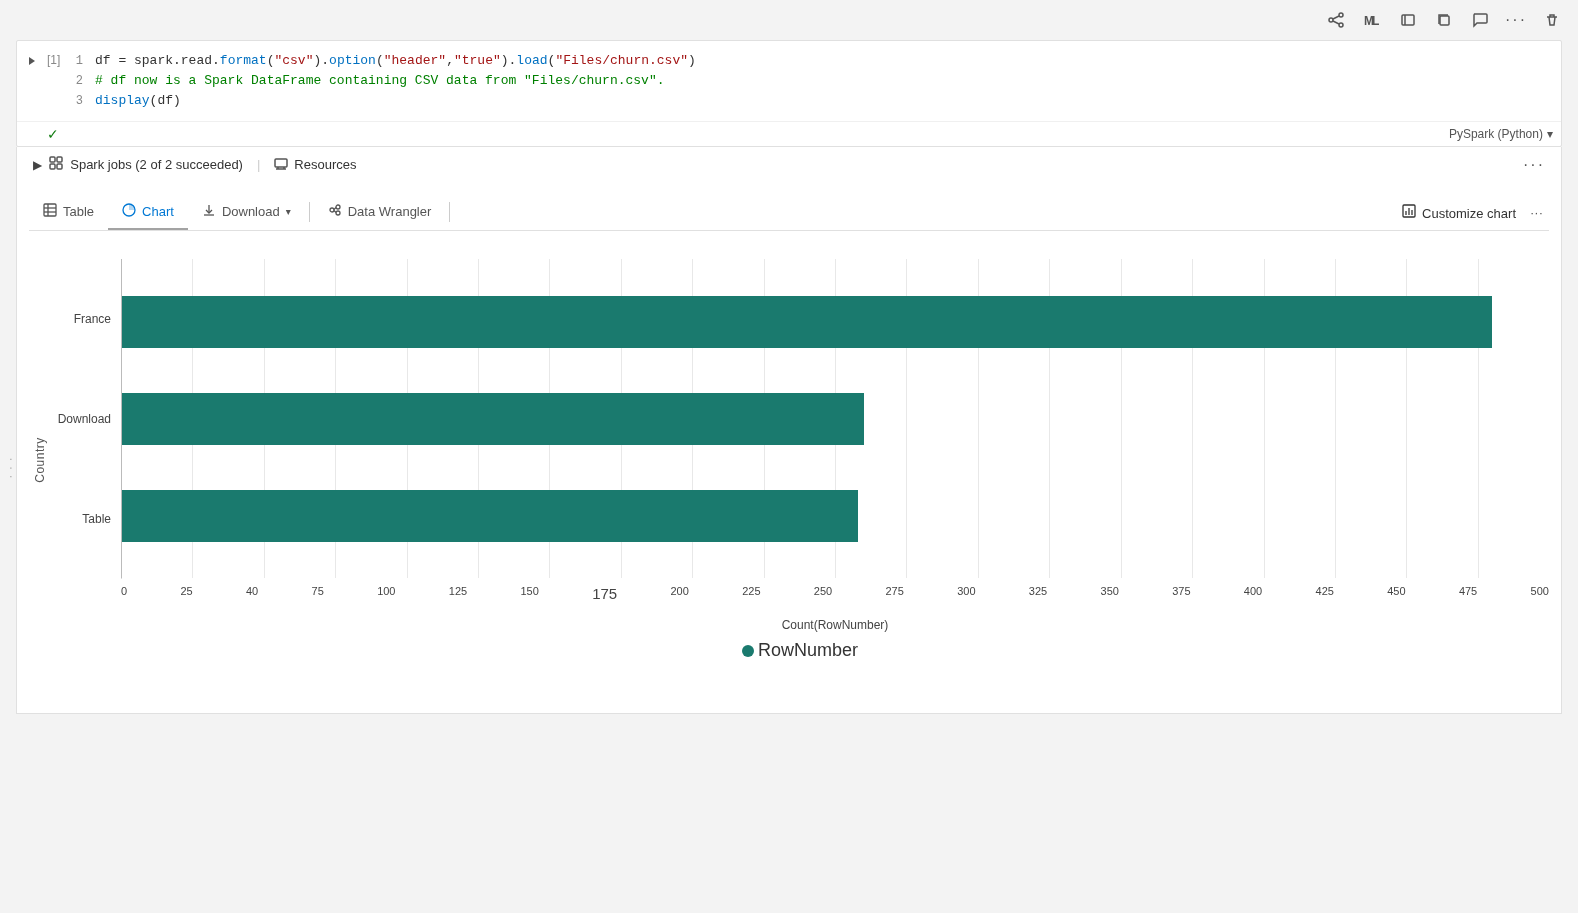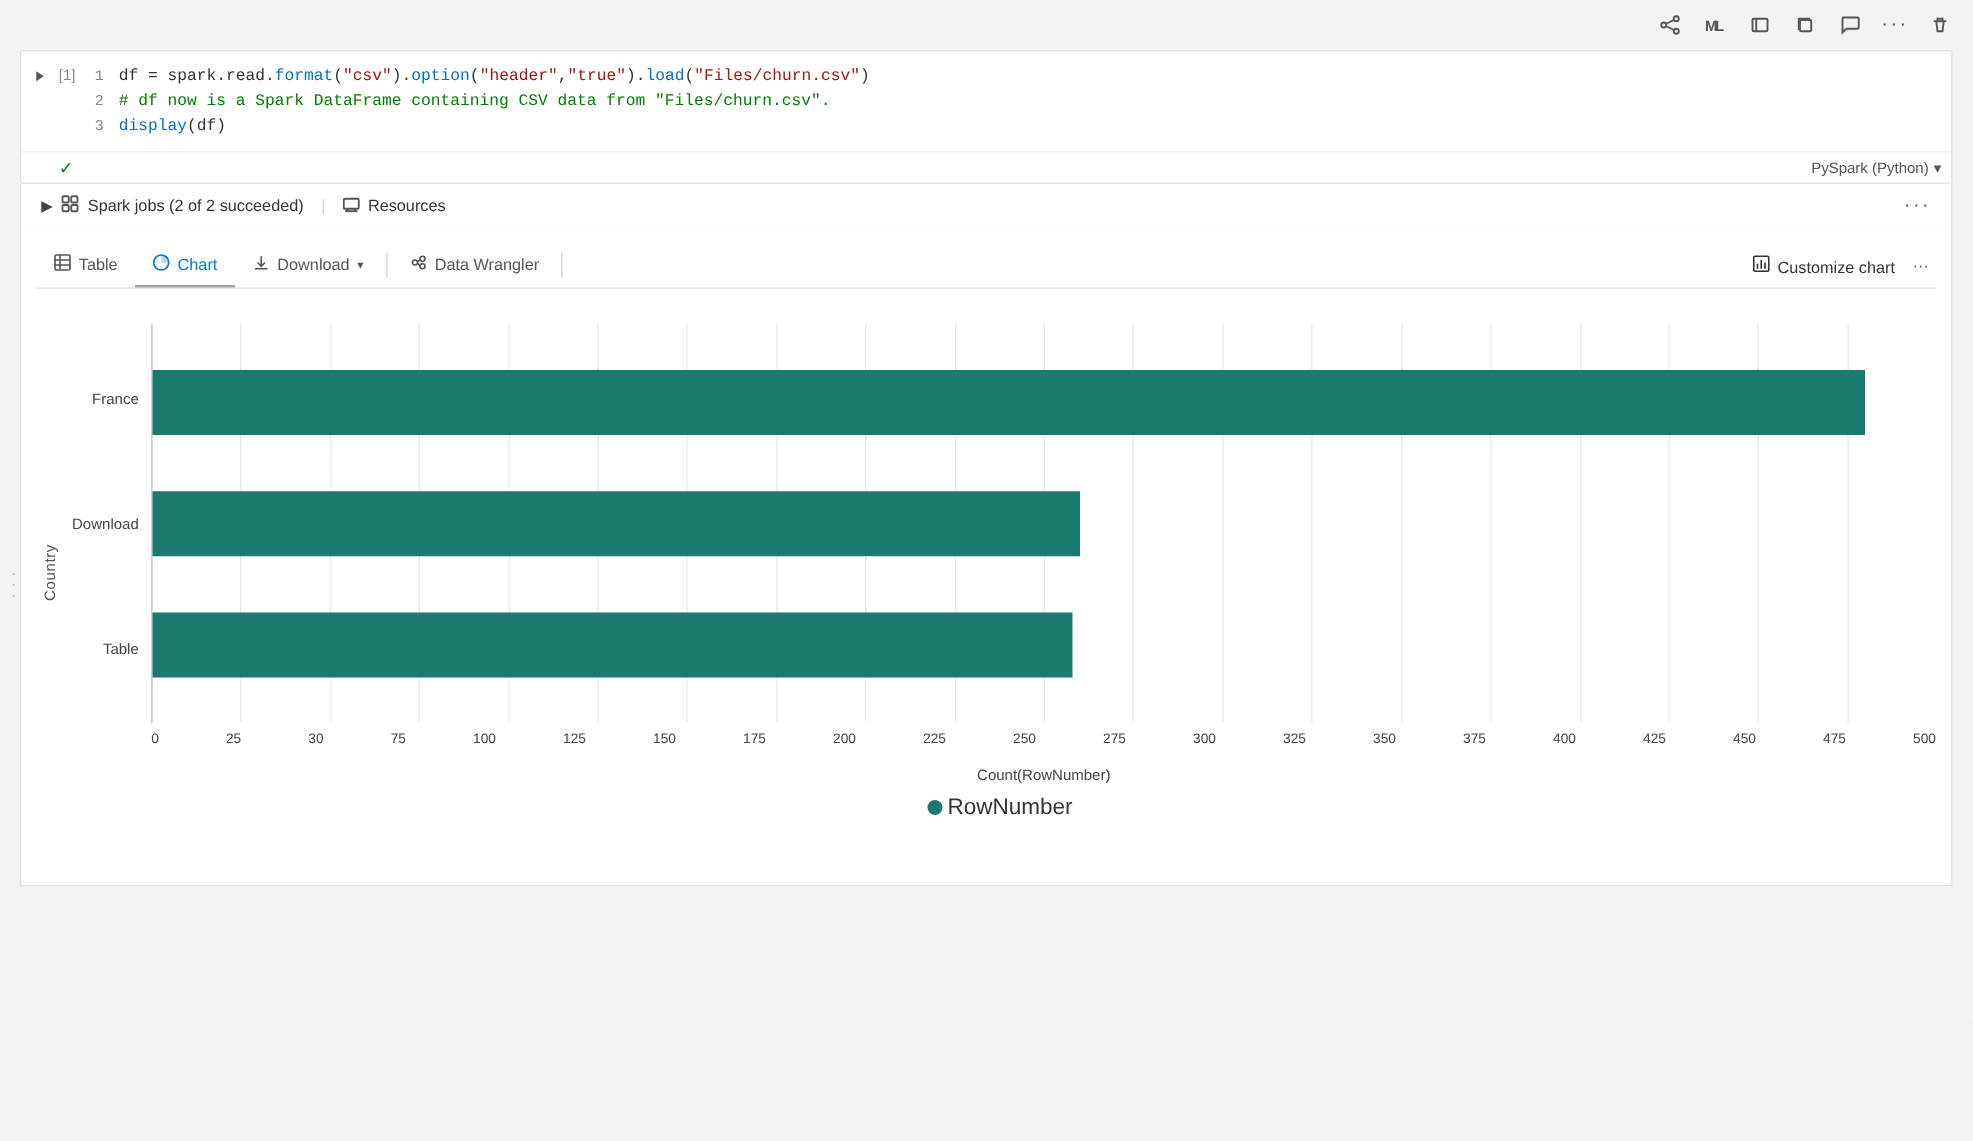--- a/index.html
+++ b/index.html
@@ -531,26 +531,26 @@
               <div class="bar-row" style="display:flex; align-items:center; height:80px;">
                 <div class="bar" style="width:51.6%; height:52px; background:#1a7a6e;"></div>
               </div>
             </div>
           </div>
         </div>
 
         <div style="margin-left:70px; display:flex; justify-content:space-between; padding-top:6px; padding-right:0;">
           <span style="font-size:11px;color:#444;">0</span>
           <span style="font-size:11px;color:#444;">25</span>
-          <span style="font-size:11px;color:#444;">30</span>
+          <span style="font-size:11px;color:#444;">40</span>
           <span style="font-size:11px;color:#444;">75</span>
           <span style="font-size:11px;color:#444;">100</span>
           <span style="font-size:11px;color:#444;">125</span>
           <span style="font-size:11px;color:#444;">150</span>
-          <span style="font-size:11px;color:#444;">175</span>
+          <span style="font-size:15px;color:#444;">175</span>
           <span style="font-size:11px;color:#444;">200</span>
           <span style="font-size:11px;color:#444;">225</span>
           <span style="font-size:11px;color:#444;">250</span>
           <span style="font-size:11px;color:#444;">275</span>
           <span style="font-size:11px;color:#444;">300</span>
           <span style="font-size:11px;color:#444;">325</span>
           <span style="font-size:11px;color:#444;">350</span>
           <span style="font-size:11px;color:#444;">375</span>
           <span style="font-size:11px;color:#444;">400</span>
           <span style="font-size:11px;color:#444;">425</span>

